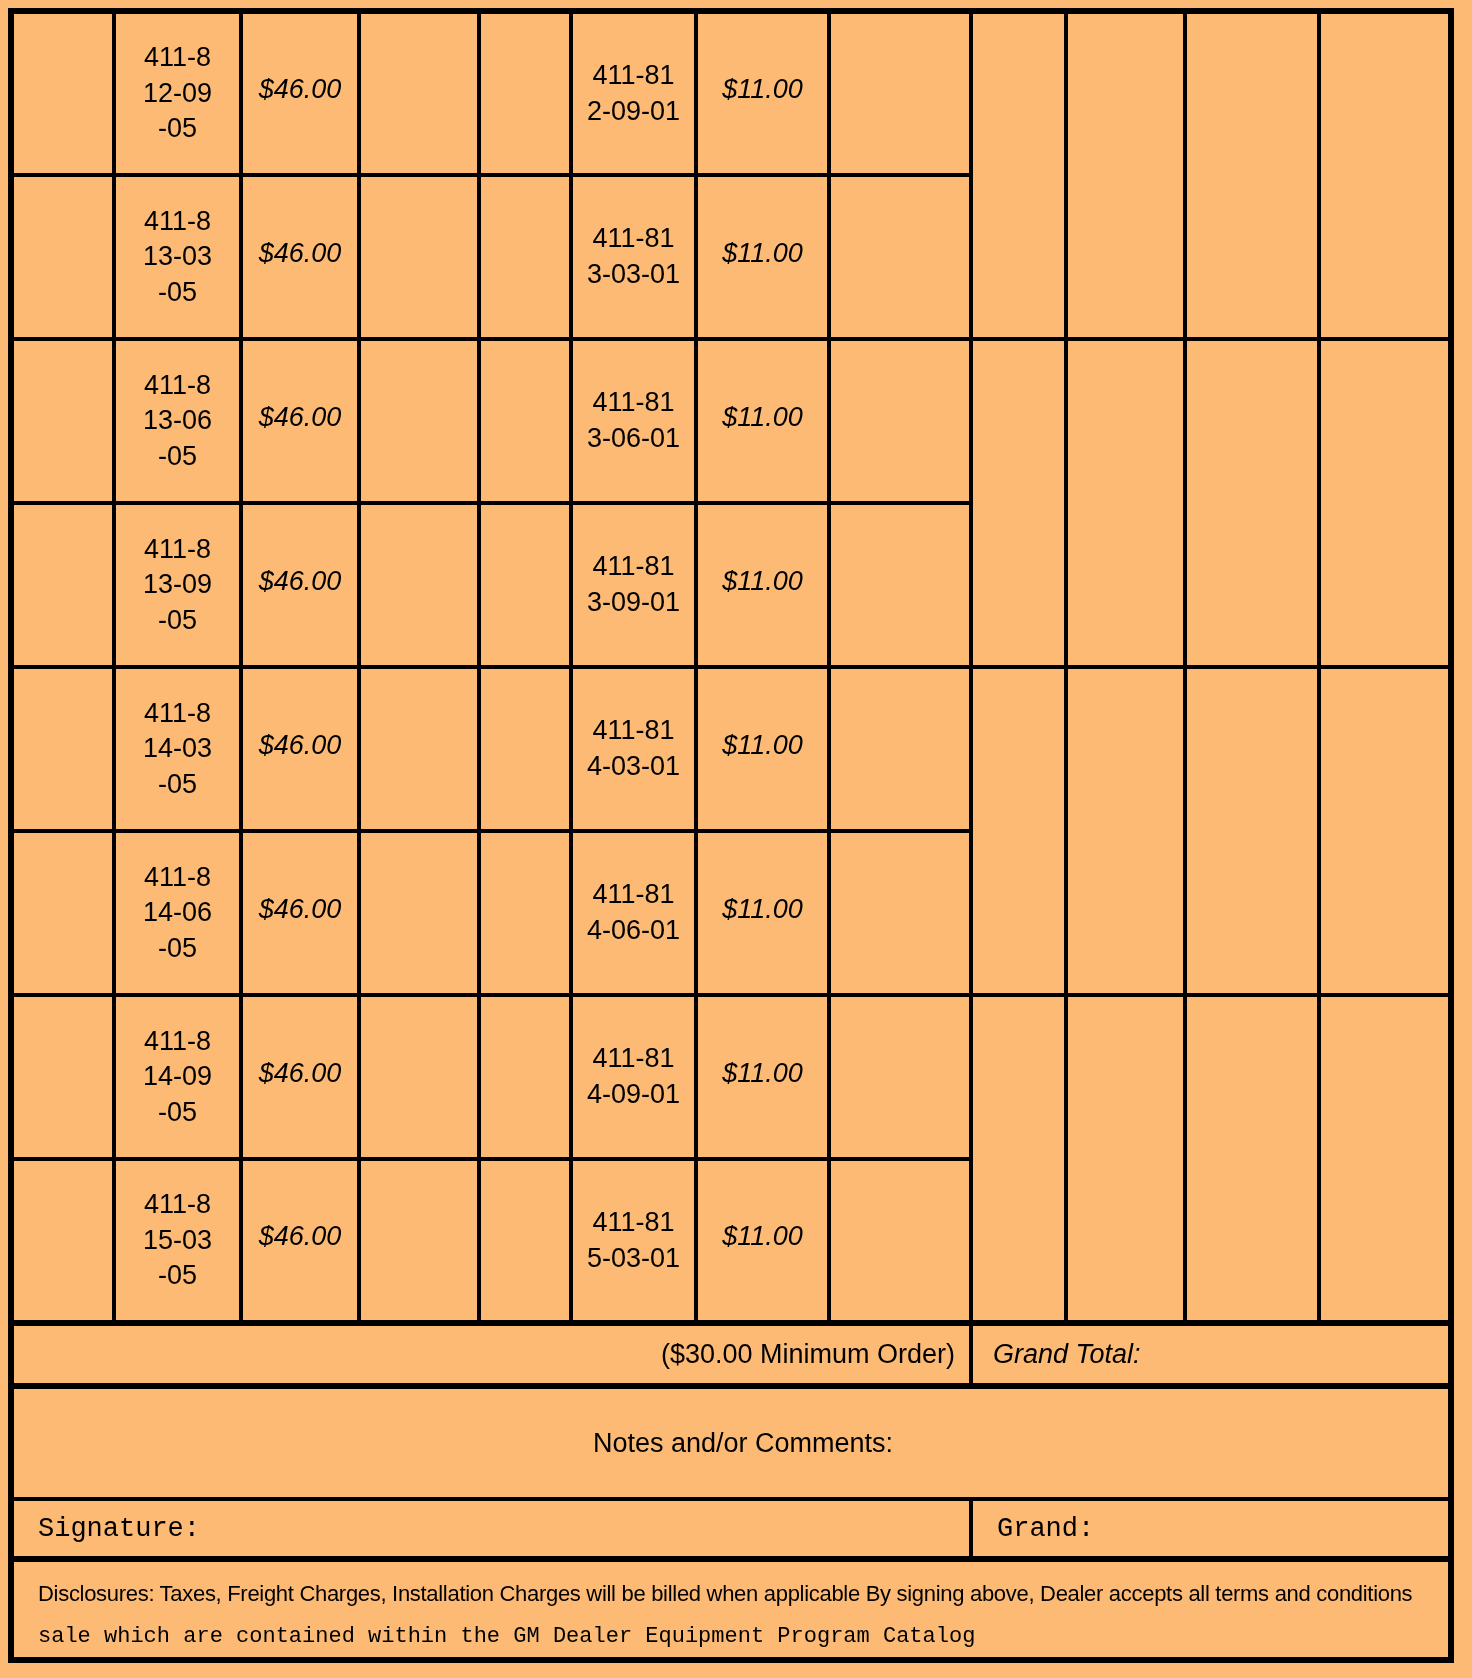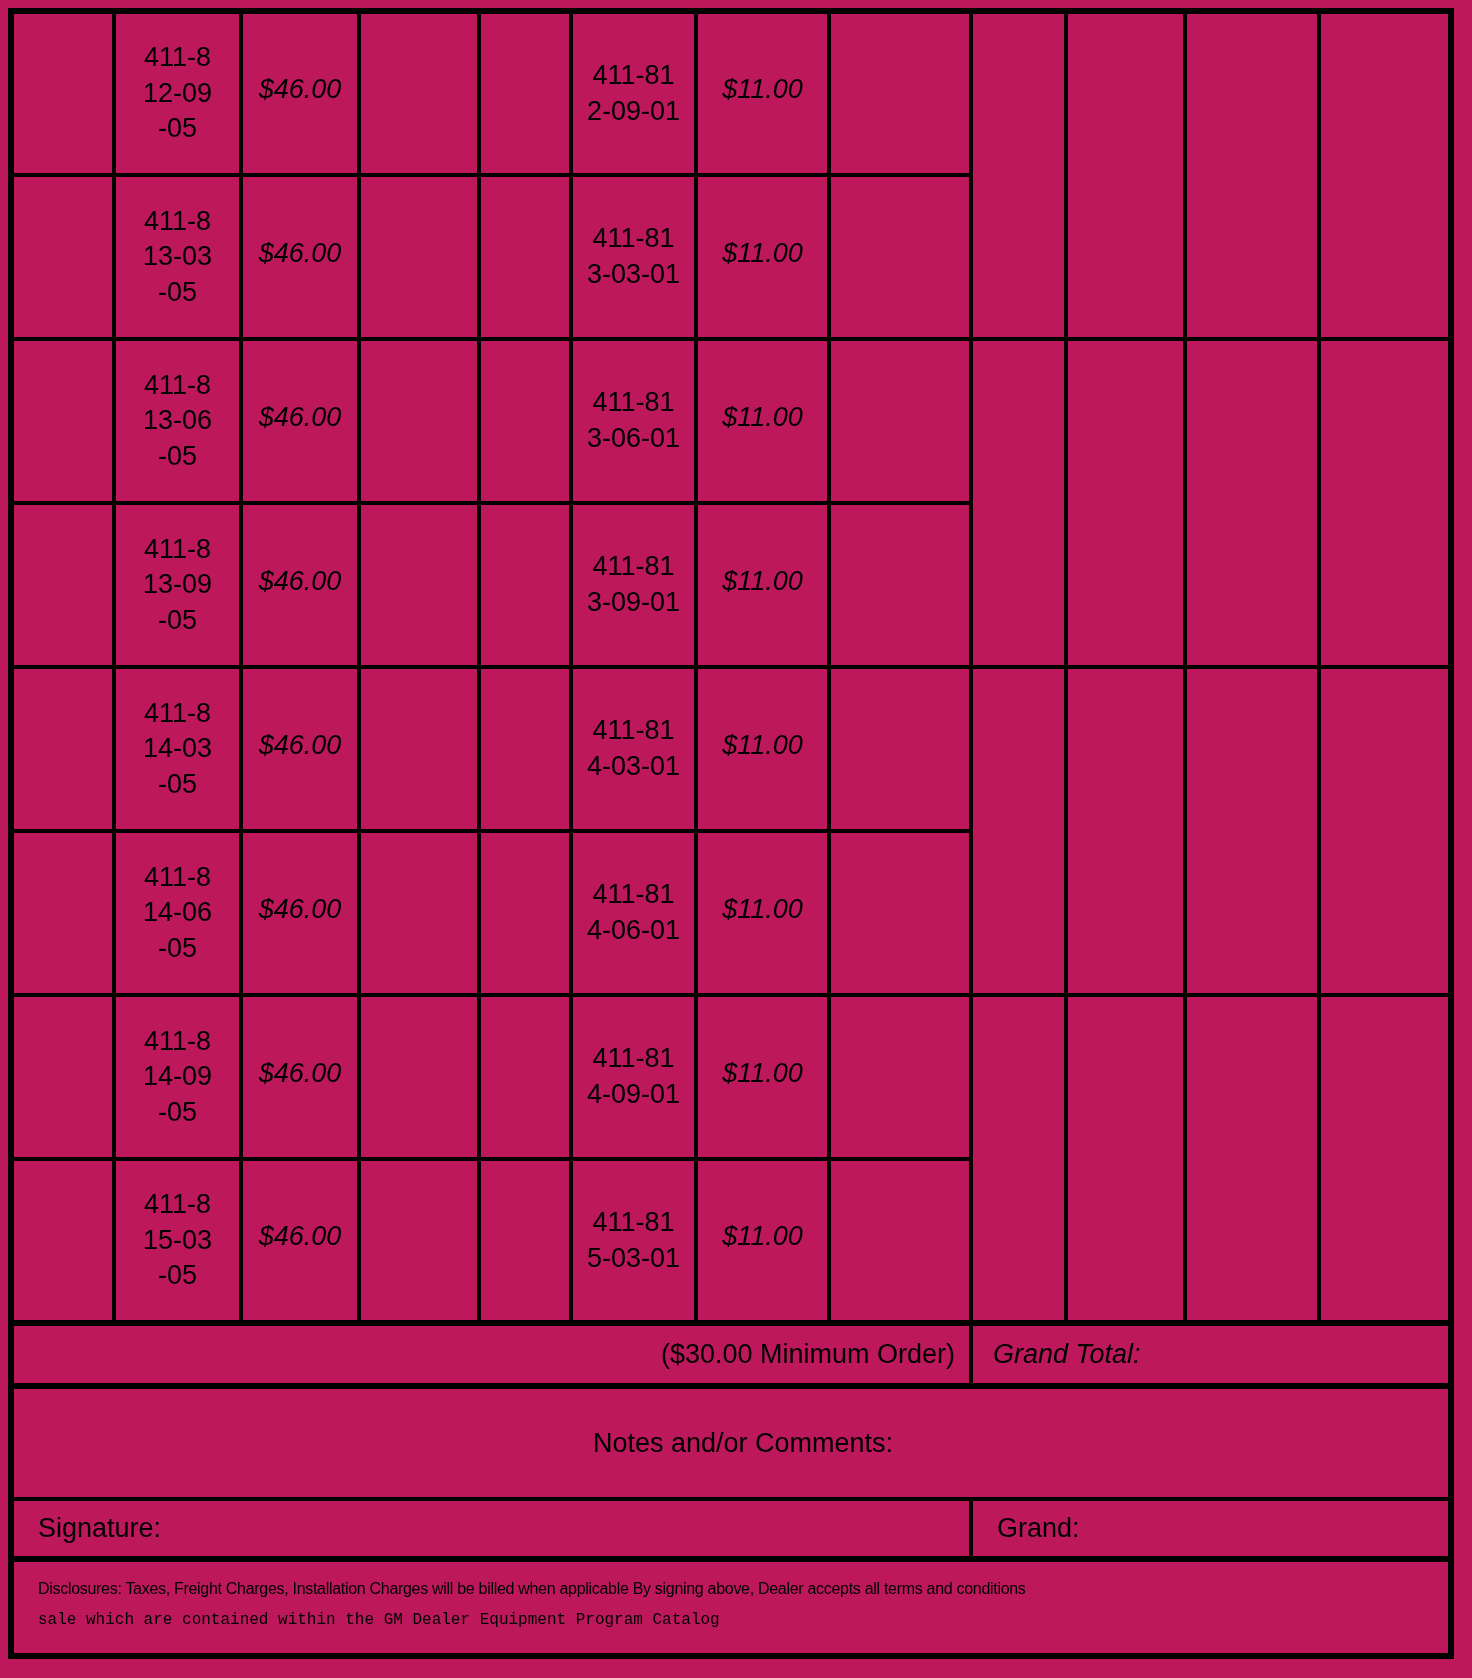--- a/index.html
+++ b/index.html
@@ -1,21 +1,21 @@
 <!DOCTYPE html>
 <html><head>
 <meta charset="utf-8">
 <title>Scanned Order Form Page</title>
 <style>
   html, body { margin: 0; padding: 0; background: #ffffff; }
   .page {
     position: relative;
     width: 1472px;
     height: 1678px;
-    background: #be185d;
+    background: #fdba74;
     overflow: hidden;
     font-family: "Liberation Sans", "DejaVu Sans", sans-serif;
     color: #000000;
   }
   table.form {
     position: absolute;
     left: 8px;
     top: 8px;
     width: 1440px;
     table-layout: fixed;
@@ -52,26 +52,27 @@
     font-style: italic;
   }
   td.notes {
     text-align: center;
     padding-left: 24px;
     border-top-width: 6px;
   }
   td.sig, td.date {
     text-align: left;
     padding-left: 24px;
+    font-family: Liberation Mono, monospace;
   }
   td.disc {
     text-align: left;
     vertical-align: top;
     padding: 12px 0 0 24px;
-    font-size: 16px;
+    font-size: 22px;
     line-height: 1.85;
     border-top-width: 6px;
   }
   .disc-line1 {
     white-space: nowrap;
     letter-spacing: -0.3px;
     display: inline-block;
   }
   .disc-line2 { white-space: nowrap; display: inline-block; font-family: Liberation Mono, monospace; }
 </style>

